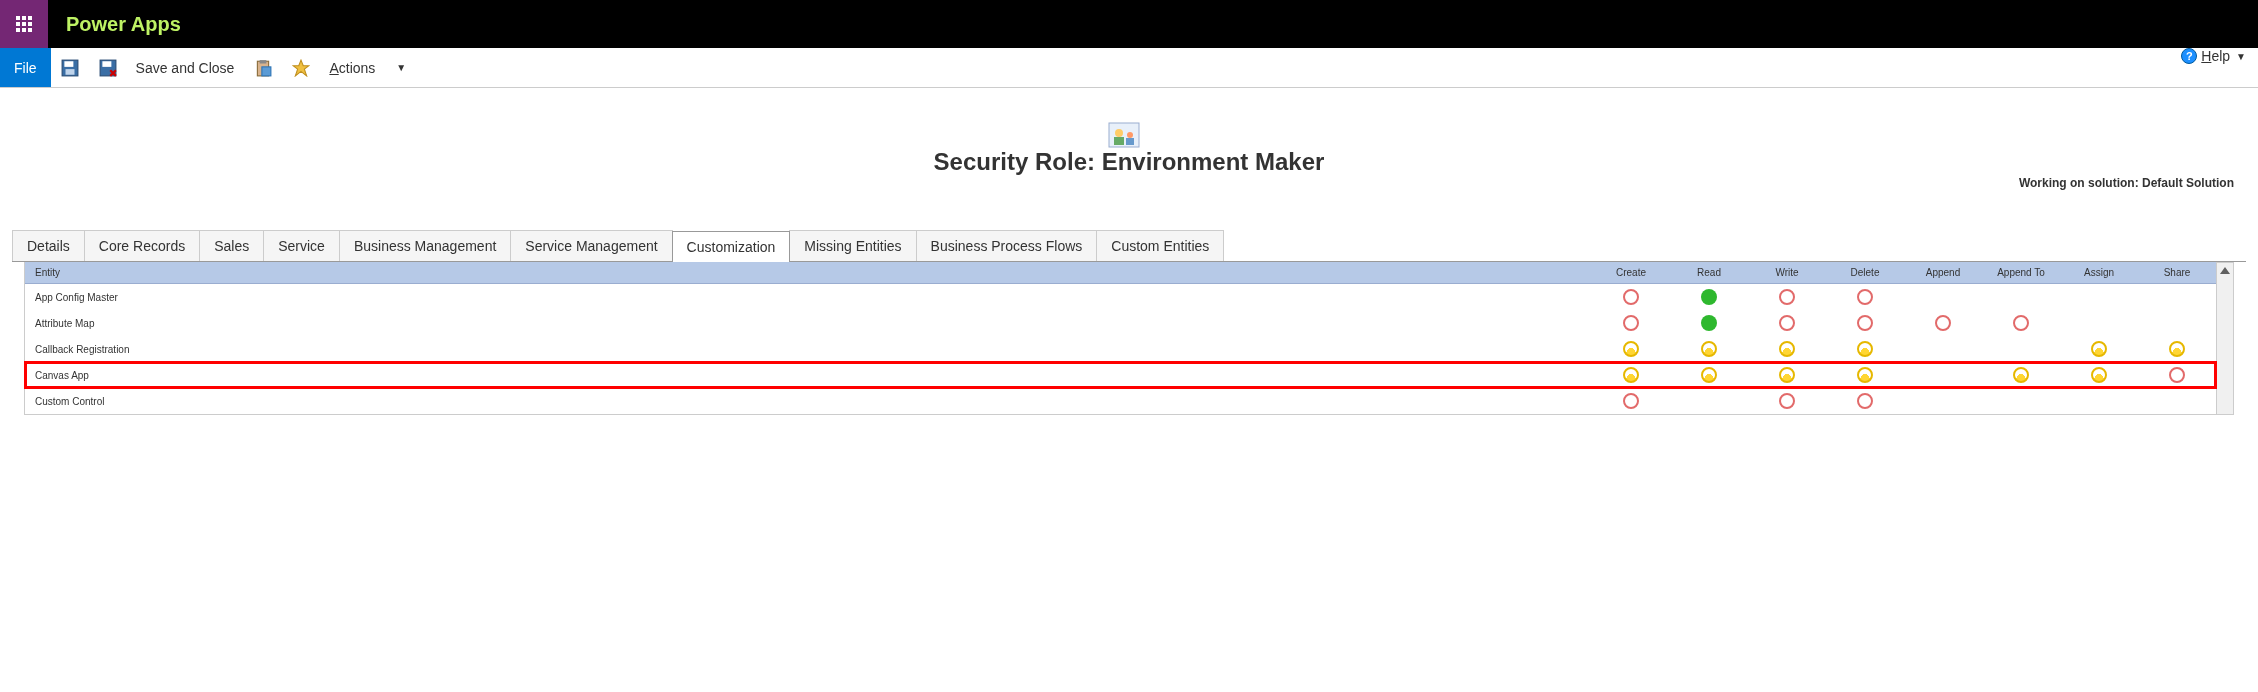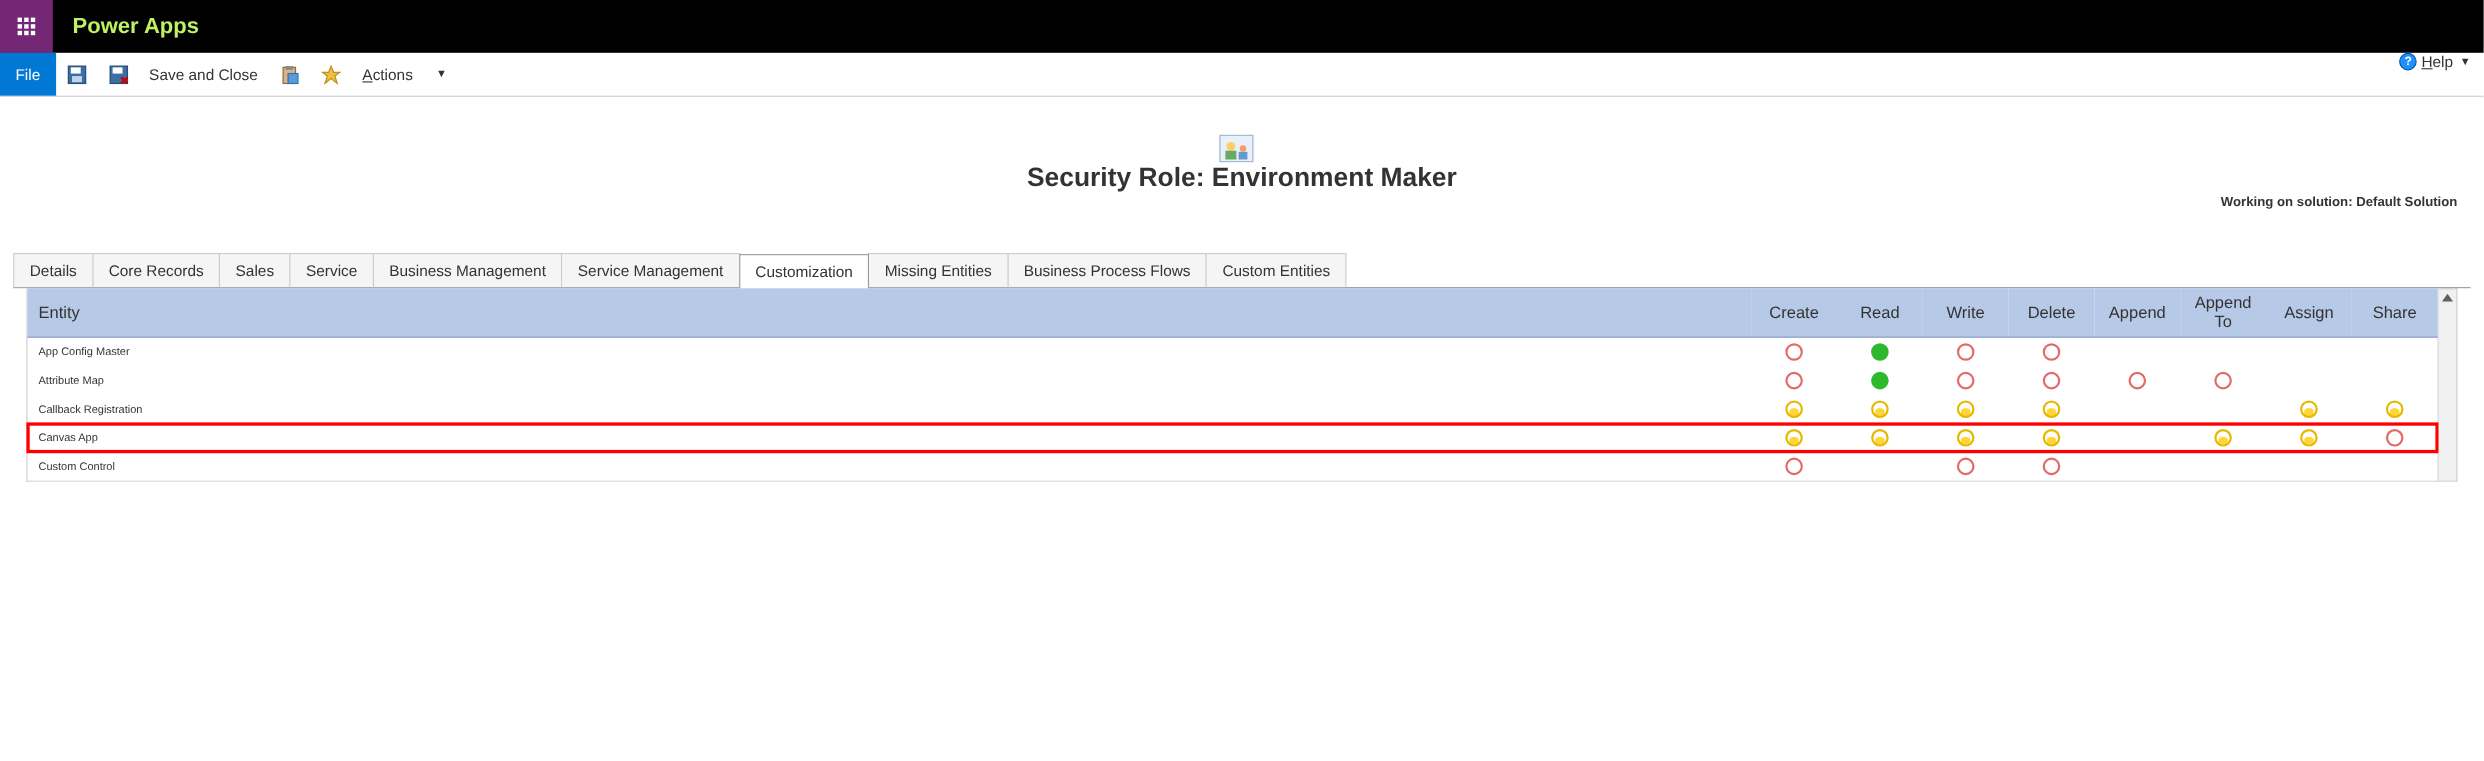--- a/index.html
+++ b/index.html
@@ -23,21 +23,21 @@
   .solution-label { margin-left: auto; font-size: 12px; font-weight: 600; padding-right: 12px; }
   .tabs-wrap { padding: 34px 12px 0 12px; }
   .tabs { display: flex; border-bottom: 1px solid #999; }
   .tab { padding: 7px 14px; border: 1px solid #ccc; border-bottom: none; background: #f5f5f5; cursor: pointer; font-size: 14px; margin-right: -1px; }
   .tab.active { background: #fff; border-color: #999; position: relative; top: 1px; }
   .grid-wrap { display: flex; padding: 0 12px; }
   .grid { flex: 1; border: 1px solid #ccc; border-top: none; }
   .scrollbar { width: 17px; background: #f0f0f0; border: 1px solid #ccc; border-left: none; display:flex; flex-direction:column; align-items:center; padding-top:4px;}
   .scroll-arrow { width:0; height:0; border-left:5px solid transparent; border-right:5px solid transparent; border-bottom:7px solid #606060; cursor:pointer;}
   table { width: 100%; border-collapse: collapse; }
-  th { background: #b6c9e7; text-align: left; padding: 5px 10px; font-weight: 400; font-size: 15px; border-bottom:1px solid #9aadd0;}
+  th { background: #b6c9e7; text-align: left; padding: 5px 10px; font-weight: 400; font-size: 10px; border-bottom:1px solid #9aadd0;}
   th.c { text-align: center; width: 78px; }
   td { padding: 5px 10px; font-size: 10px; }
   td.c { text-align: center; }
   tr.highlighted td { position: relative; }
   tr.highlighted { outline: 3px solid #ff0000; outline-offset: -2px; }
   .perm { display: inline-block; width: 16px; height: 16px; border-radius: 50%; cursor: pointer; vertical-align: middle; }
   .perm.none { border: 2px solid #e26a6a; background: #fff; }
   .perm.full { background: #2eb82e; }
   .perm.user { border: 2px solid #e6b800; background: radial-gradient(circle at 50% 80%, #ffd633 40%, #fff 41%); }
   .caret { font-size: 10px; margin-left: 2px; }

